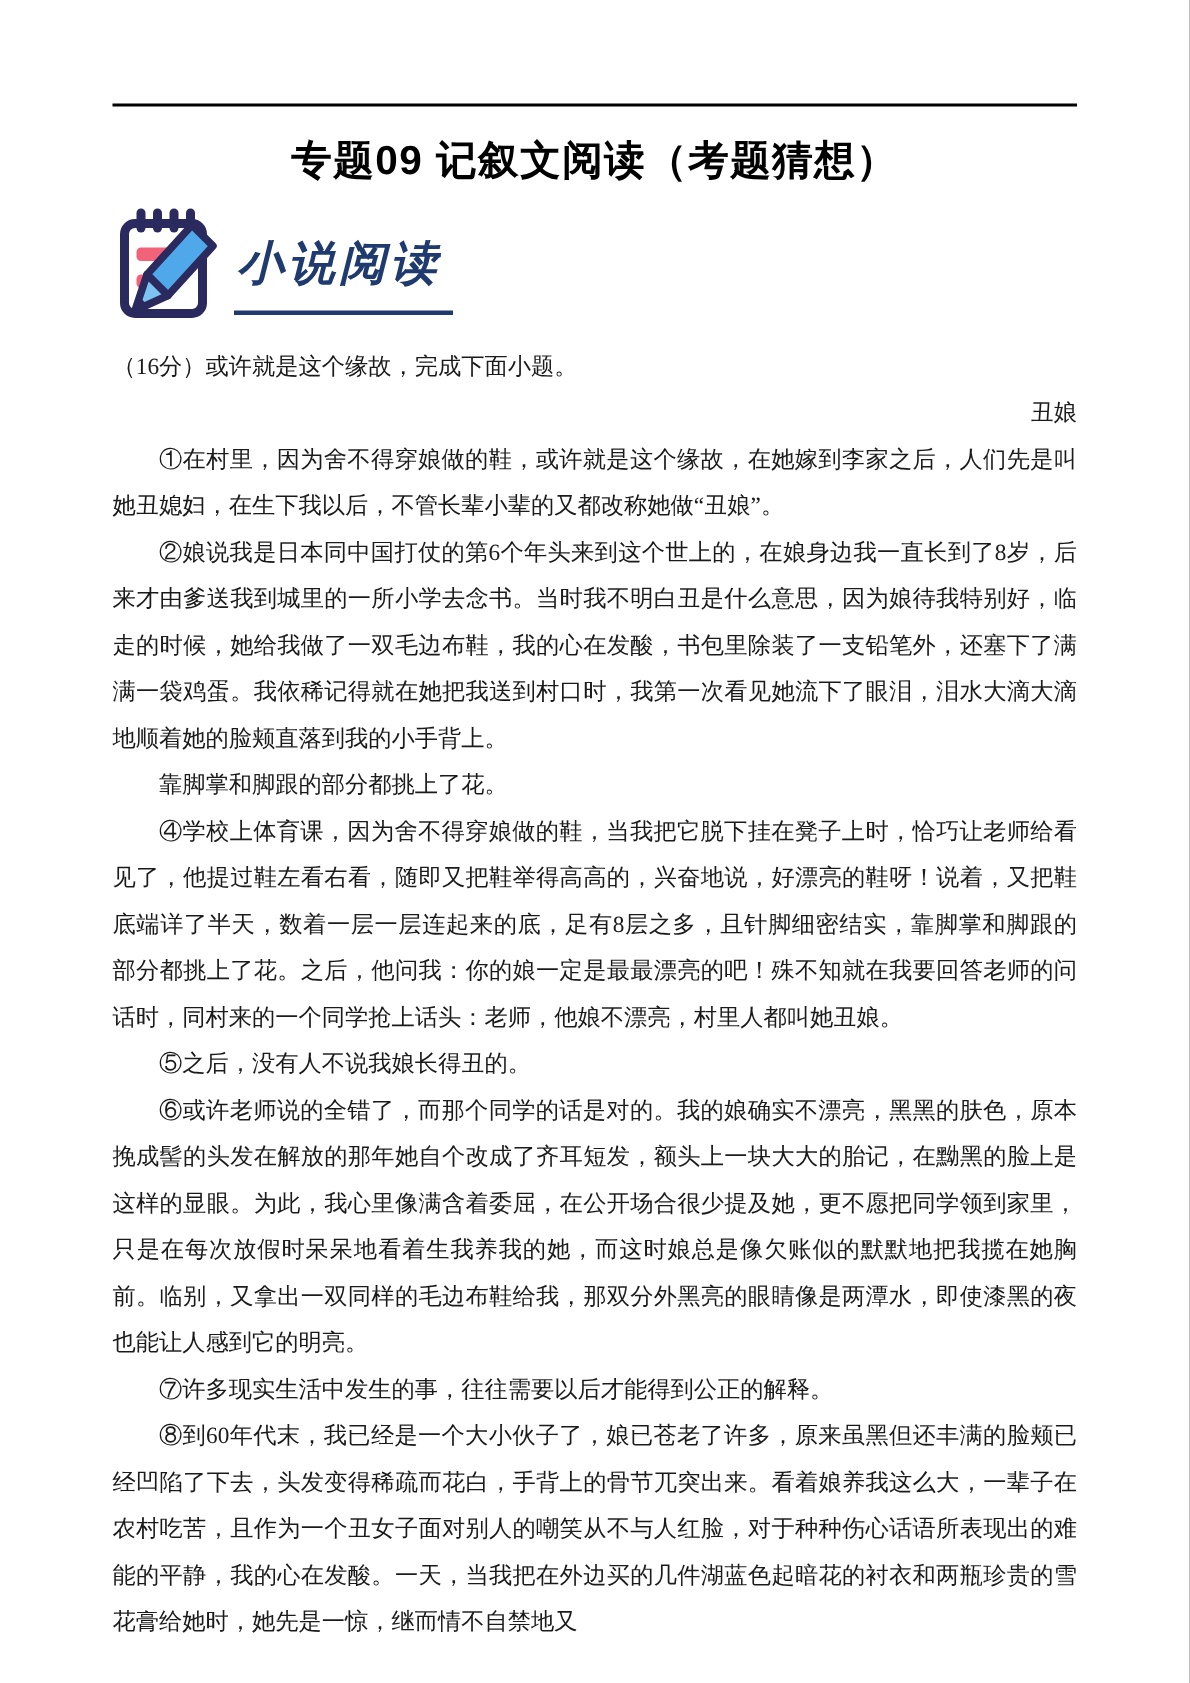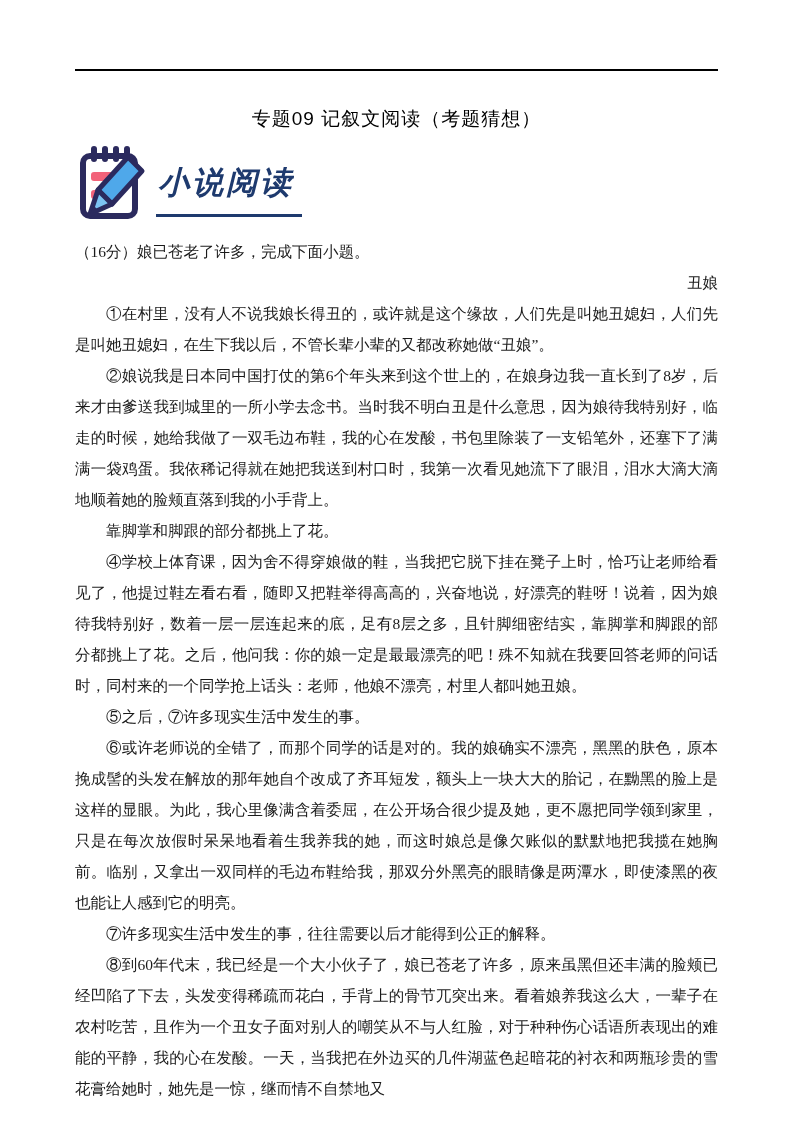--- a/index.html
+++ b/index.html
@@ -19,25 +19,25 @@
     left: 75px;
     top: 0;
     width: 643px;
   }
   .top-rule {
     margin-top: 69px;
     border-top: 2px solid #000;
     height: 0;
   }
   .doc-title {
-    margin-top: 35px;
+    margin-top: 18px;
     text-align: center;
     font-family: "Liberation Sans", "DejaVu Sans", sans-serif;
-    font-weight: normal;
-    font-size: 19px;
+    font-weight: bold;
+    font-size: 27px;
     letter-spacing: 1px;
     color: #000;
   }
   .section-banner {
     margin-top: 12px;
     display: flex;
     align-items: flex-start;
     height: 84px;
     text-align: center;
   }
@@ -105,26 +105,26 @@
             <polygon points="16,62 12,70 21,67" fill="#2b2a5e"></polygon>
           </g>
         </svg>
       </span>
       <span class="section-label-wrap">
         <span class="section-label">小说阅读</span>
       </span>
     </div>
 
     <div class="body-text">
-      <p class="intro-line">（16分）娘已苍老了许多，完成下面小题。</p>
+      <p class="intro-line">（16分）或许就是这个缘故，完成下面小题。</p>
       <p class="article-title">丑娘</p>
-      <p class="para">①在村里，没有人不说我娘长得丑的，或许就是这个缘故，人们先是叫她丑媳妇，人们先是叫她丑媳妇，在生下我以后，不管长辈小辈的又都改称她做“丑娘”。</p>
+      <p class="para">①在村里，因为舍不得穿娘做的鞋，或许就是这个缘故，在她嫁到李家之后，人们先是叫她丑媳妇，在生下我以后，不管长辈小辈的又都改称她做“丑娘”。</p>
       <p class="para">②娘说我是日本同中国打仗的第6个年头来到这个世上的，在娘身边我一直长到了8岁，后来才由爹送我到城里的一所小学去念书。当时我不明白丑是什么意思，因为娘待我特别好，临走的时候，她给我做了一双毛边布鞋，我的心在发酸，书包里除装了一支铅笔外，还塞下了满满一袋鸡蛋。我依稀记得就在她把我送到村口时，我第一次看见她流下了眼泪，泪水大滴大滴地顺着她的脸颊直落到我的小手背上。</p>
       <p class="para">靠脚掌和脚跟的部分都挑上了花。</p>
-      <p class="para">④学校上体育课，因为舍不得穿娘做的鞋，当我把它脱下挂在凳子上时，恰巧让老师给看见了，他提过鞋左看右看，随即又把鞋举得高高的，兴奋地说，好漂亮的鞋呀！说着，因为娘待我特别好，数着一层一层连起来的底，足有8层之多，且针脚细密结实，靠脚掌和脚跟的部分都挑上了花。之后，他问我：你的娘一定是最最漂亮的吧！殊不知就在我要回答老师的问话时，同村来的一个同学抢上话头：老师，他娘不漂亮，村里人都叫她丑娘。</p>
-      <p class="para">⑤之后，⑦许多现实生活中发生的事。</p>
+      <p class="para">④学校上体育课，因为舍不得穿娘做的鞋，当我把它脱下挂在凳子上时，恰巧让老师给看见了，他提过鞋左看右看，随即又把鞋举得高高的，兴奋地说，好漂亮的鞋呀！说着，又把鞋底端详了半天，数着一层一层连起来的底，足有8层之多，且针脚细密结实，靠脚掌和脚跟的部分都挑上了花。之后，他问我：你的娘一定是最最漂亮的吧！殊不知就在我要回答老师的问话时，同村来的一个同学抢上话头：老师，他娘不漂亮，村里人都叫她丑娘。</p>
+      <p class="para">⑤之后，没有人不说我娘长得丑的。</p>
       <p class="para">⑥或许老师说的全错了，而那个同学的话是对的。我的娘确实不漂亮，黑黑的肤色，原本挽成髻的头发在解放的那年她自个改成了齐耳短发，额头上一块大大的胎记，在黝黑的脸上是这样的显眼。为此，我心里像满含着委屈，在公开场合很少提及她，更不愿把同学领到家里，只是在每次放假时呆呆地看着生我养我的她，而这时娘总是像欠账似的默默地把我揽在她胸前。临别，又拿出一双同样的毛边布鞋给我，那双分外黑亮的眼睛像是两潭水，即使漆黑的夜也能让人感到它的明亮。</p>
       <p class="para">⑦许多现实生活中发生的事，往往需要以后才能得到公正的解释。</p>
       <p class="para">⑧到60年代末，我已经是一个大小伙子了，娘已苍老了许多，原来虽黑但还丰满的脸颊已经凹陷了下去，头发变得稀疏而花白，手背上的骨节兀突出来。看着娘养我这么大，一辈子在农村吃苦，且作为一个丑女子面对别人的嘲笑从不与人红脸，对于种种伤心话语所表现出的难能的平静，我的心在发酸。一天，当我把在外边买的几件湖蓝色起暗花的衬衣和两瓶珍贵的雪花膏给她时，她先是一惊，继而情不自禁地又</p>
     </div>
 
   </div>
 </div>
 
 </body></html>

